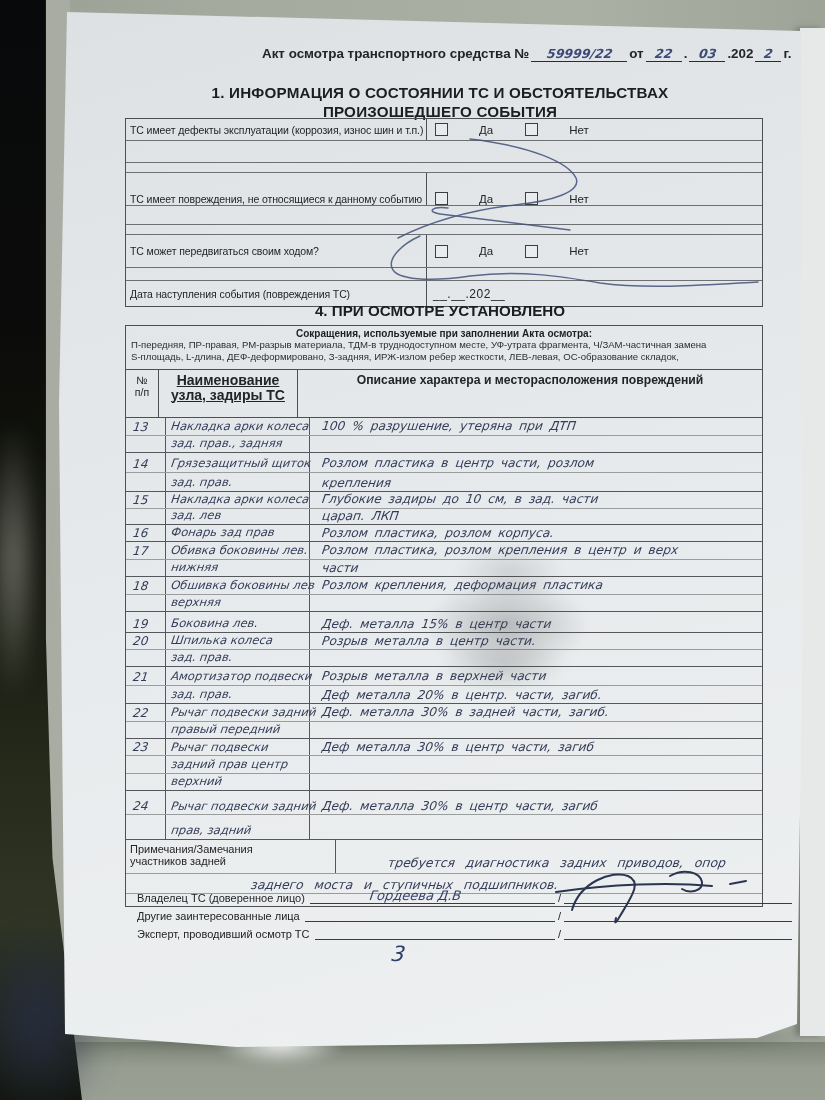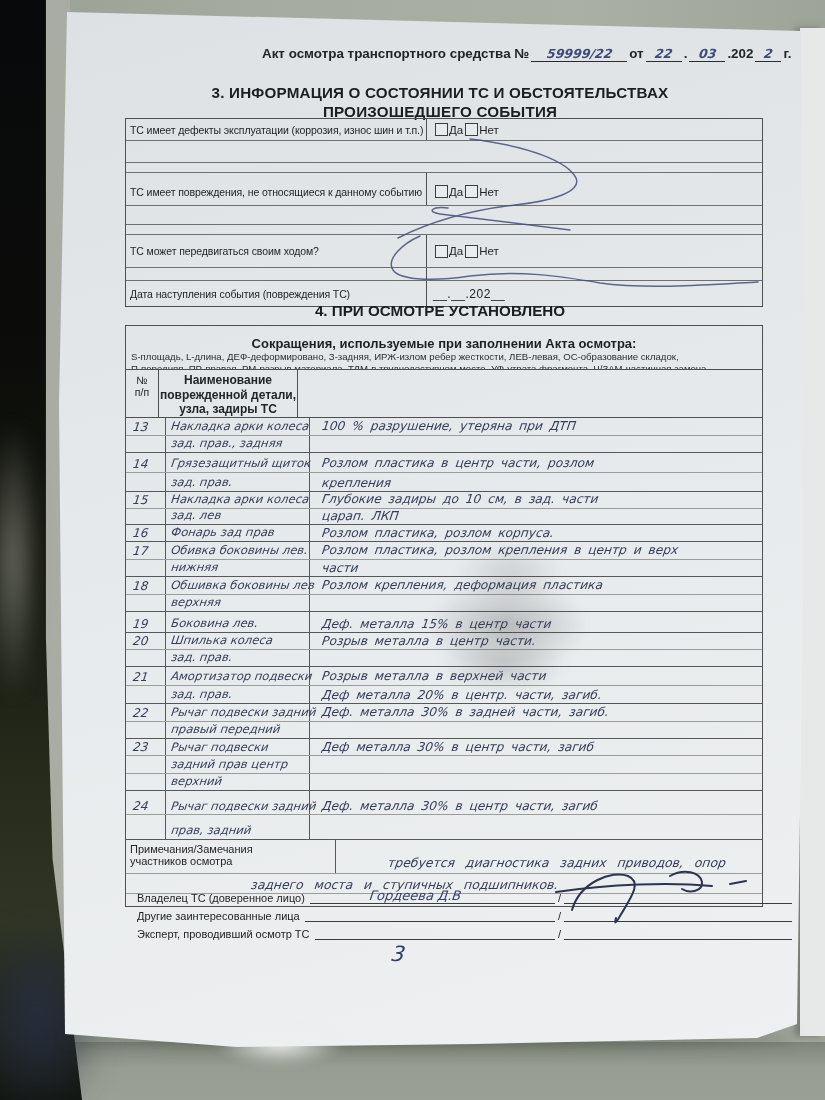--- a/index.html
+++ b/index.html
@@ -52,34 +52,34 @@
   .h4title{left:140px;top:302px;width:600px;text-align:center;font-weight:bold;z-index:10;
     font-size:15.2px;color:#1c1d20;}
   
   .t3{left:125px;top:118px;width:636px;border:1.4px solid #4e4f52;z-index:10;background:transparent;}
   .t3r{display:flex;border-bottom:1px solid #6e6f72;}
   .t3r:last-child{border-bottom:none;}
   .t3e{border-bottom:1px solid #6e6f72;}
   .t3c{display:flex;align-items:center;}
   .t3l{width:296px;border-right:1.2px solid #4e4f52;padding-left:4px;font-size:10.5px;
        letter-spacing:-.1px;white-space:nowrap;}
-  .t3v{flex:1;padding-left:6px;font-size:11.5px;}
-  .t3r.topal .t3c{align-items:center;padding-top:5px;}
+  .t3v{flex:1;padding-left:6px;font-size:11.5px;gap:30px;}
+  .t3r.topal .t3c{align-items:flex-end;padding-top:5px;}
   .cb{width:11px;height:11px;border:1.3px solid #3c3d40;display:inline-block;margin:0 1px 0 2px;
       vertical-align:-2px;background:rgba(255,255,255,.25);}
   .dateval{font-size:12px;letter-spacing:.5px;}
   
   .t4{left:125px;top:325px;width:636px;border:1.5px solid #4e4f52;z-index:10;}
   .abbrev{border-bottom:1.2px solid #4e4f52;height:43px;overflow:hidden;}
-  .abbrev .ttl{text-align:center;font-weight:bold;font-size:13px;padding-top:2px;color:#1e1f22;margin-top:8px;}
+  .abbrev .ttl{text-align:center;font-weight:bold;font-size:10px;padding-top:2px;color:#1e1f22;}
   .abbrev .ln{font-size:9.6px;line-height:12px;padding-left:5px;color:#2c2d30;white-space:nowrap;}
   .hdr{display:flex;border-bottom:1.4px solid #4e4f52;height:47px;}
   .hdr .hc{display:flex;flex-direction:column;justify-content:flex-start;align-items:center;}
   .hc-num{width:32px;border-right:1.2px solid #4e4f52;font-size:10.5px;line-height:12px;padding-top:4px;}
-  .hc-name{width:138px;border-right:1.2px solid #4e4f52;font-weight:bold;font-size:12px;line-height:14.5px;padding-top:3px;}
+  .hc-name{width:138px;border-right:1.2px solid #4e4f52;font-weight:bold;font-size:14px;line-height:14.5px;padding-top:3px;text-decoration:underline;}
   .hc-desc{flex:1;font-weight:bold;font-size:12.2px;line-height:15px;padding-top:3px;}
   .hc-desc .sub{font-size:10.8px;font-style:italic;font-weight:bold;}
   .lrow{display:flex;border-bottom:1px solid #9b9c9e;}
   .lrow.last{border-bottom:1.3px solid #55575a;}
   .lrow>div{display:flex;align-items:flex-end;}
   .c-num{width:32px;border-right:1.2px solid #55575a;padding-left:7px;}
   .c-name{width:138px;border-right:1.2px solid #55575a;padding-left:5px;white-space:nowrap;}
   .c-desc{flex:1;padding-left:12px;white-space:nowrap;}
   .c-num .hw{font-size:12px;padding-bottom:2px;}
   .c-name .hw{font-size:11.6px;padding-bottom:2px;}
@@ -121,21 +121,21 @@
   <span class="pt">от</span>
   <span class="uline w34"><span class="hw">22</span></span>
   <span class="pt">.</span>
   <span class="uline w34"><span class="hw">03</span></span>
   <span class="pt">.202</span>
   <span class="uline w26"><span class="hw">2</span></span>
   <span class="pt">г.</span>
 </div>
 
 <div class="abs h3title">
-  <div>3.  ИНФОРМАЦИЯ О СОСТОЯНИИ ТС И ОБСТОЯТЕЛЬСТВАХ</div>
+  <div>1.  ИНФОРМАЦИЯ О СОСТОЯНИИ ТС И ОБСТОЯТЕЛЬСТВАХ</div>
   <div>ПРОИЗОШЕДШЕГО СОБЫТИЯ</div>
 </div>
 
 <div class="abs t3">
   <div class="t3r" style="height:21px">
     <div class="t3c t3l">
         <span class="pt">ТС имеет дефекты эксплуатации (коррозия, износ шин и т.п.)</span>
       </div>
     <div class="t3c t3v">
       <span class="cb"></span>
@@ -182,34 +182,34 @@
         <span class="pt dateval">__.__.202__</span>
       </div>
   </div>
 </div>
 
 <div class="abs h4title">4.  ПРИ ОСМОТРЕ УСТАНОВЛЕНО</div>
 
 <div class="abs t4">
   <div class="abbrev">
     <div class="ttl">Сокращения, используемые при заполнении Акта осмотра:</div>
+    <div class="ln">П-передняя, ПР-правая, РМ-разрыв материала, ТДМ-в труднодоступном месте,  УФ-утрата фрагмента,  Ч/ЗАМ-частичная замена</div>
     <div class="ln">S-площадь, L-длина, ДЕФ-деформировано, З-задняя, ИРЖ-излом ребер жесткости, ЛЕВ-левая, ОС-образование складок,</div>
-    <div class="ln">П-передняя, ПР-правая, РМ-разрыв материала, ТДМ-в труднодоступном месте,  УФ-утрата фрагмента,  Ч/ЗАМ-частичная замена</div>
   </div>
   <div class="hdr">
     <div class="hc hc-num pt">
       <div>№</div>
       <div>п/п</div>
     </div>
     <div class="hc hc-name pt">
       <div>Наименование</div>
-      <div>поврежденной детали,</div>
       <div>узла, задиры ТС</div>
     </div>
     <div class="hc hc-desc pt">
+      <div>Описание характера и месторасположения повреждений</div>
     </div>
   </div>
   <div id="s4rows">
       <div class="lrow" style="height: 16.5px;">
         <div class="c-num">
           <span class="hw">13</span>
         </div>
         <div class="c-name">
           <span class="hw">Накладка арки колеса</span>
         </div>
@@ -420,21 +420,21 @@
         <div class="c-num"></div>
         <div class="c-name">
           <span class="hw">прав, задний</span>
         </div>
         <div class="c-desc"></div>
       </div>
     </div>
   <div class="nrow1">
     <div class="nlabel">
       <div>Примечания/Замечания</div>
-      <div>участников осмотра</div>
+      <div>участников задней</div>
     </div>
     <div class="nval">
         <span class="hw">требуется диагностика задних приводов, опор</span>
       </div>
   </div>
   <div class="nrow2">
       <span class="hw">заднего моста и ступичных подшипников.</span>
     </div>
   <div class="nrow3"></div>
 </div>

